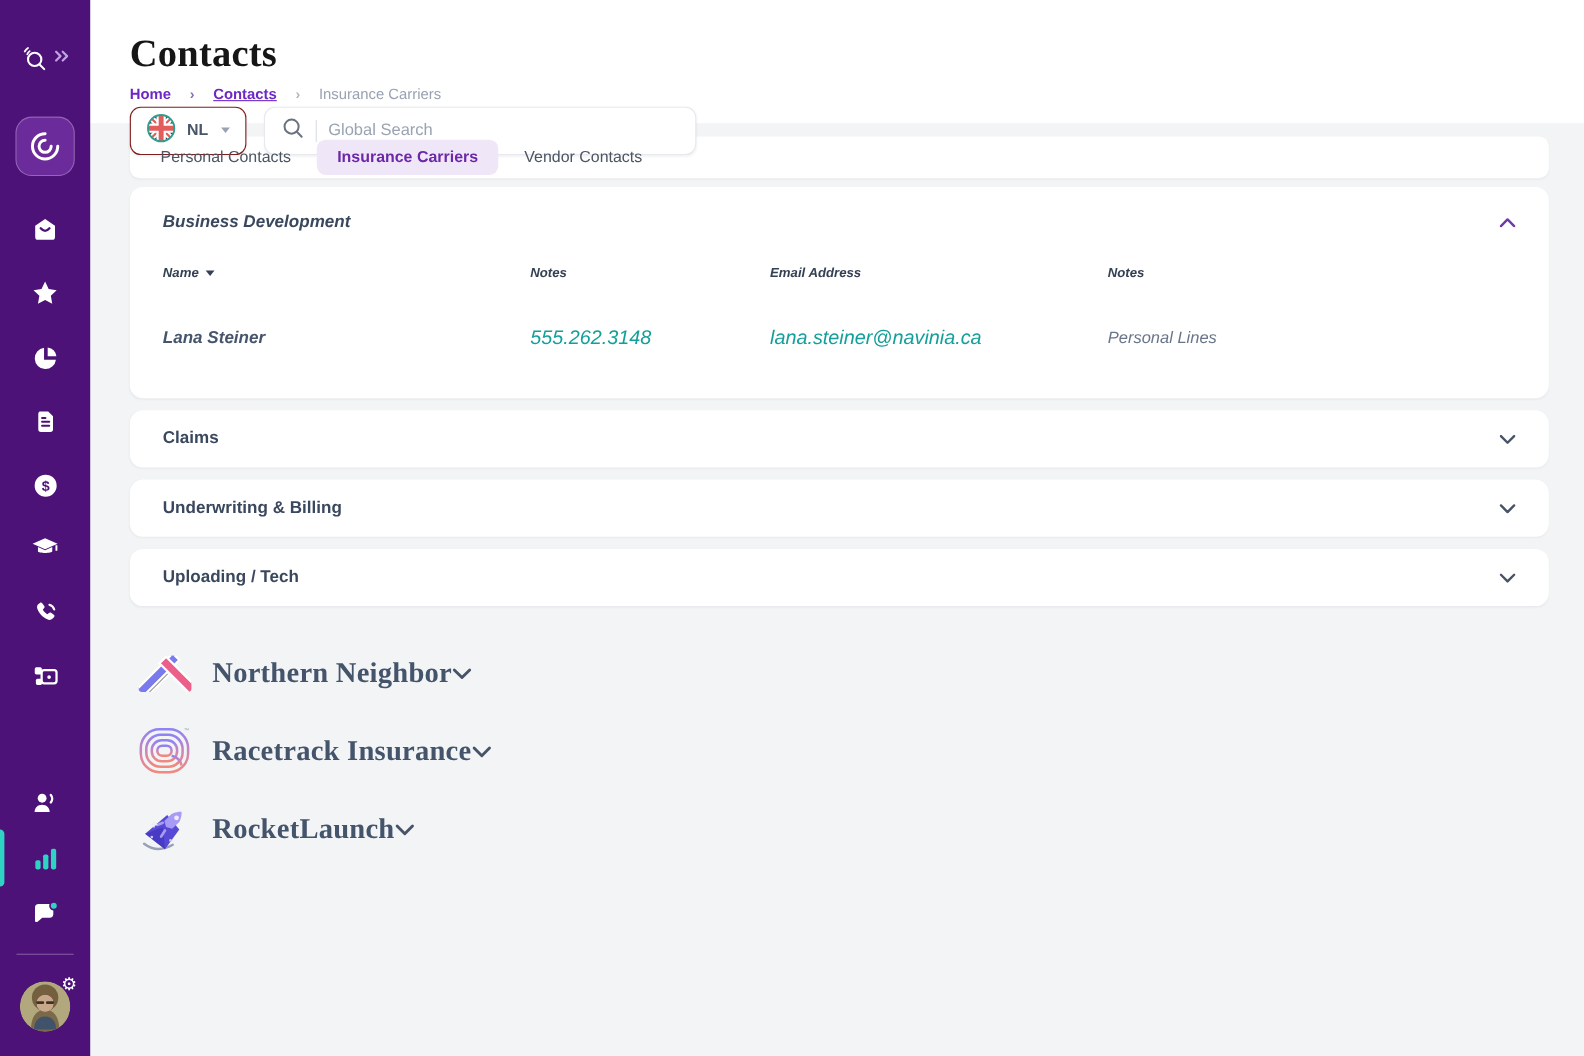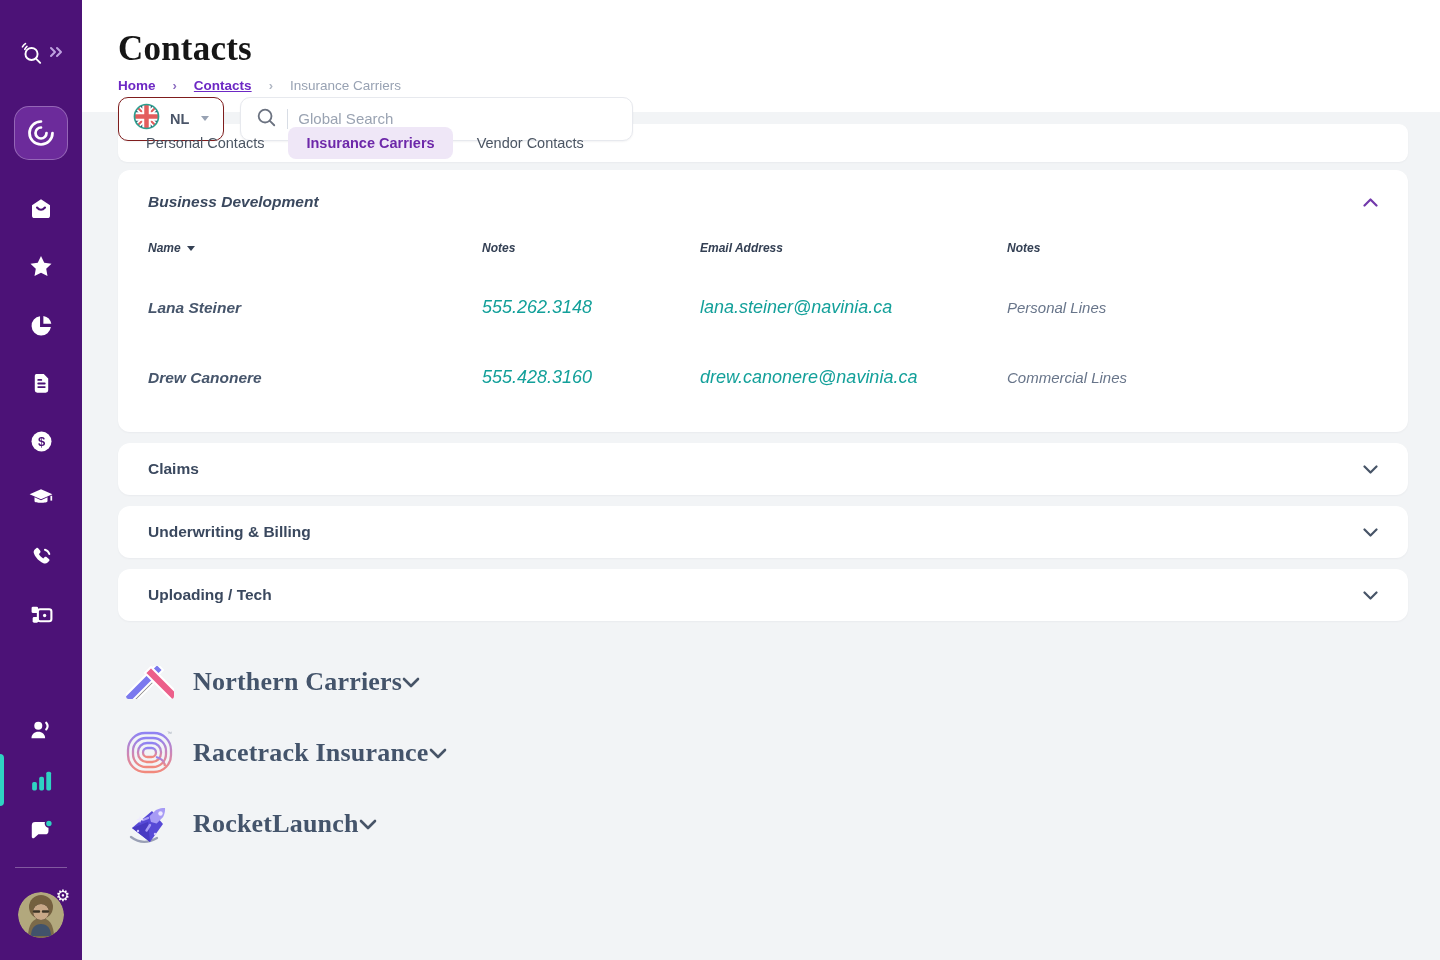--- a/index.html
+++ b/index.html
@@ -284,26 +284,20 @@
           <span>Notes</span>
         </div>
 
         <div class="trow tbody-row row1">
           <span class="cell-name">Lana Steiner</span>
           <a class="cell-link">555.262.3148</a>
           <a class="cell-link">lana.steiner@navinia.ca</a>
           <span class="cell-notes">Personal Lines</span>
         </div>
 
-        <div class="trow tbody-row row2">
-          <span class="cell-name">Drew Canonere</span>
-          <a class="cell-link">555.428.3160</a>
-          <a class="cell-link">drew.canonere@navinia.ca</a>
-          <span class="cell-notes">Commercial Lines</span>
-        </div>
       </div>
     </div>
 
     <div class="card collapsed-card">
       <span class="section-title">Claims</span>
       <span class="chev" style="margin-left:auto">
         <svg width="15" height="9" viewBox="0 0 15 9" fill="none" stroke="#475467" stroke-width="2.2" stroke-linecap="round" stroke-linejoin="round">
             <polyline points="1.5,1.5 7.5,7.5 13.5,1.5"></polyline>
           </svg>
       </span>
@@ -337,21 +331,21 @@
                   <rect width="48" height="33" rx="3"></rect>
                 </clipPath>
               </defs>
             <g clip-path="url(#nnclip)" stroke="#fff" stroke-width="2">
               <polygon points="-12,45 22,11 28,17 -6,51" fill="#8b8885"></polygon>
               <polygon points="-7,36 31,-2 37,4 -1,42" fill="#7b79ee"></polygon>
               <polygon points="25,1 53,29 47,35 19,7" fill="#ec5f8a"></polygon>
             </g>
           </svg>
         </span>
-        <span class="carrier-name">Northern Carriers</span>
+        <span class="carrier-name">Northern Neighbor</span>
         <span class="chev">
           <svg width="18" height="11" viewBox="0 0 18 11" fill="none" stroke="#475467" stroke-width="2.6" stroke-linecap="round" stroke-linejoin="round">
               <polyline points="2,2 9,9 16,2"></polyline>
             </svg>
         </span>
       </div>
 
       <div class="carrier-row">
         <span class="carrier-logo" style="position:relative">
           <svg width="50" height="48" viewBox="0 0 50 48" fill="none">

